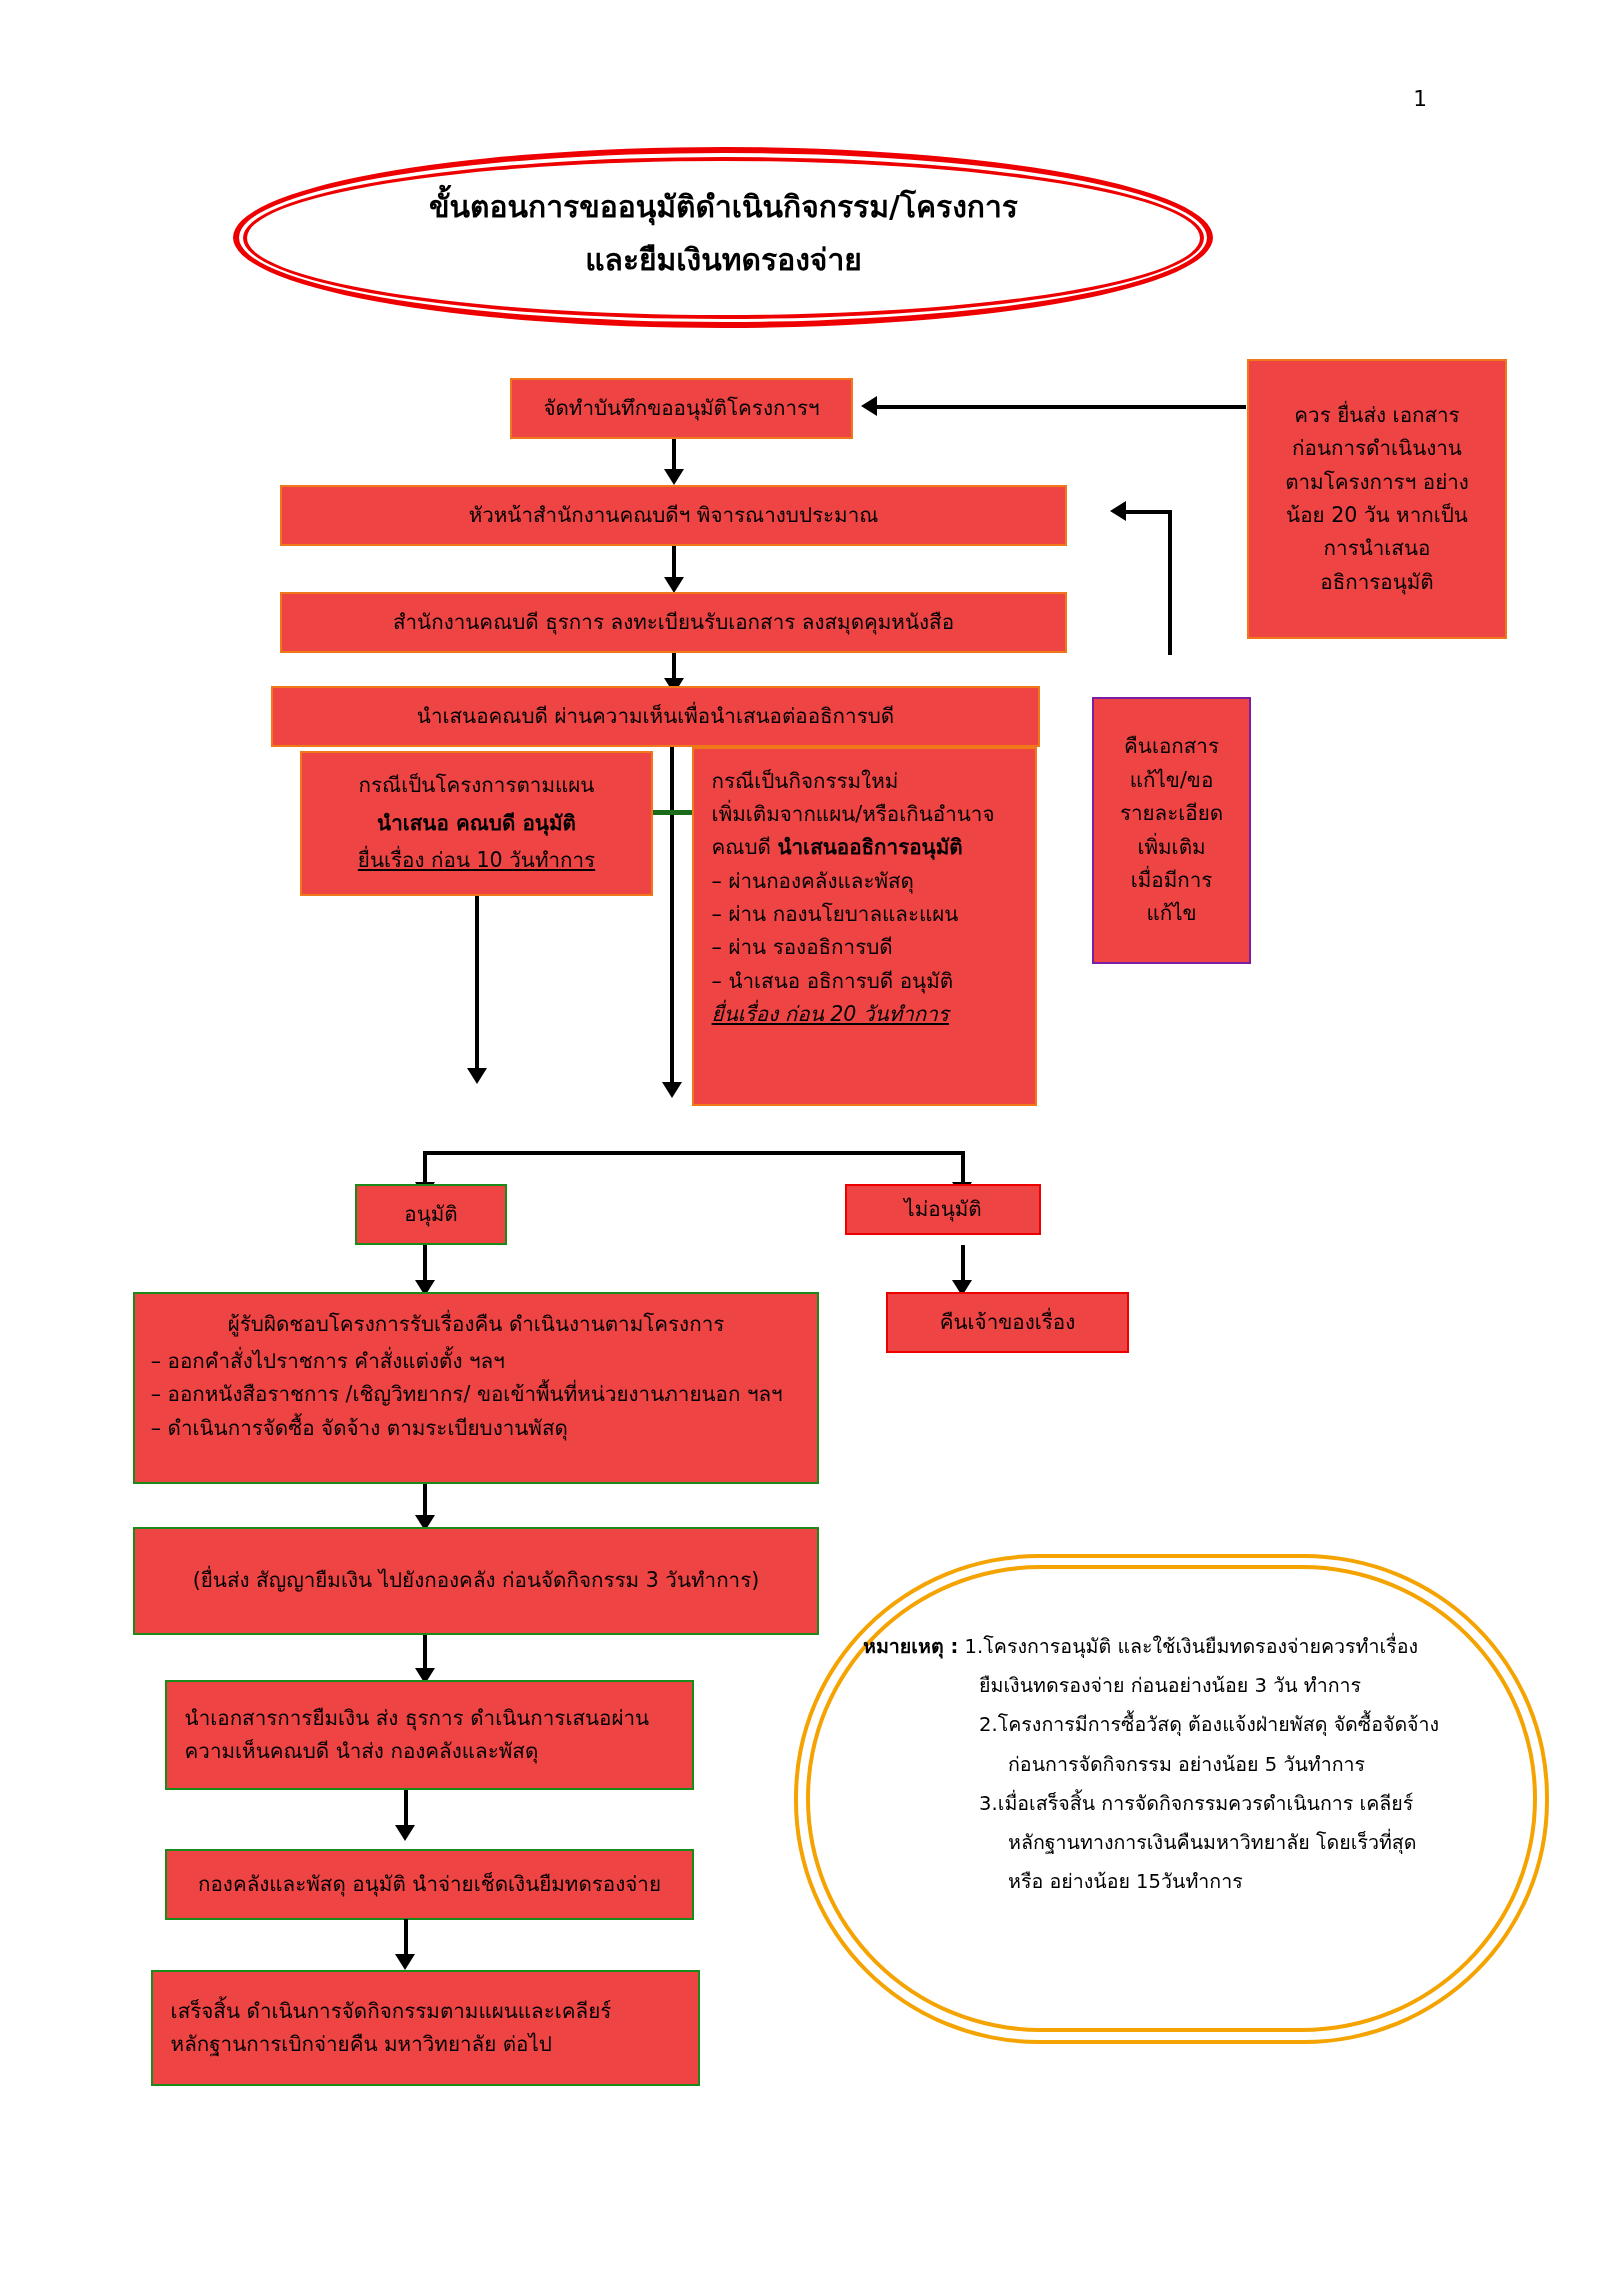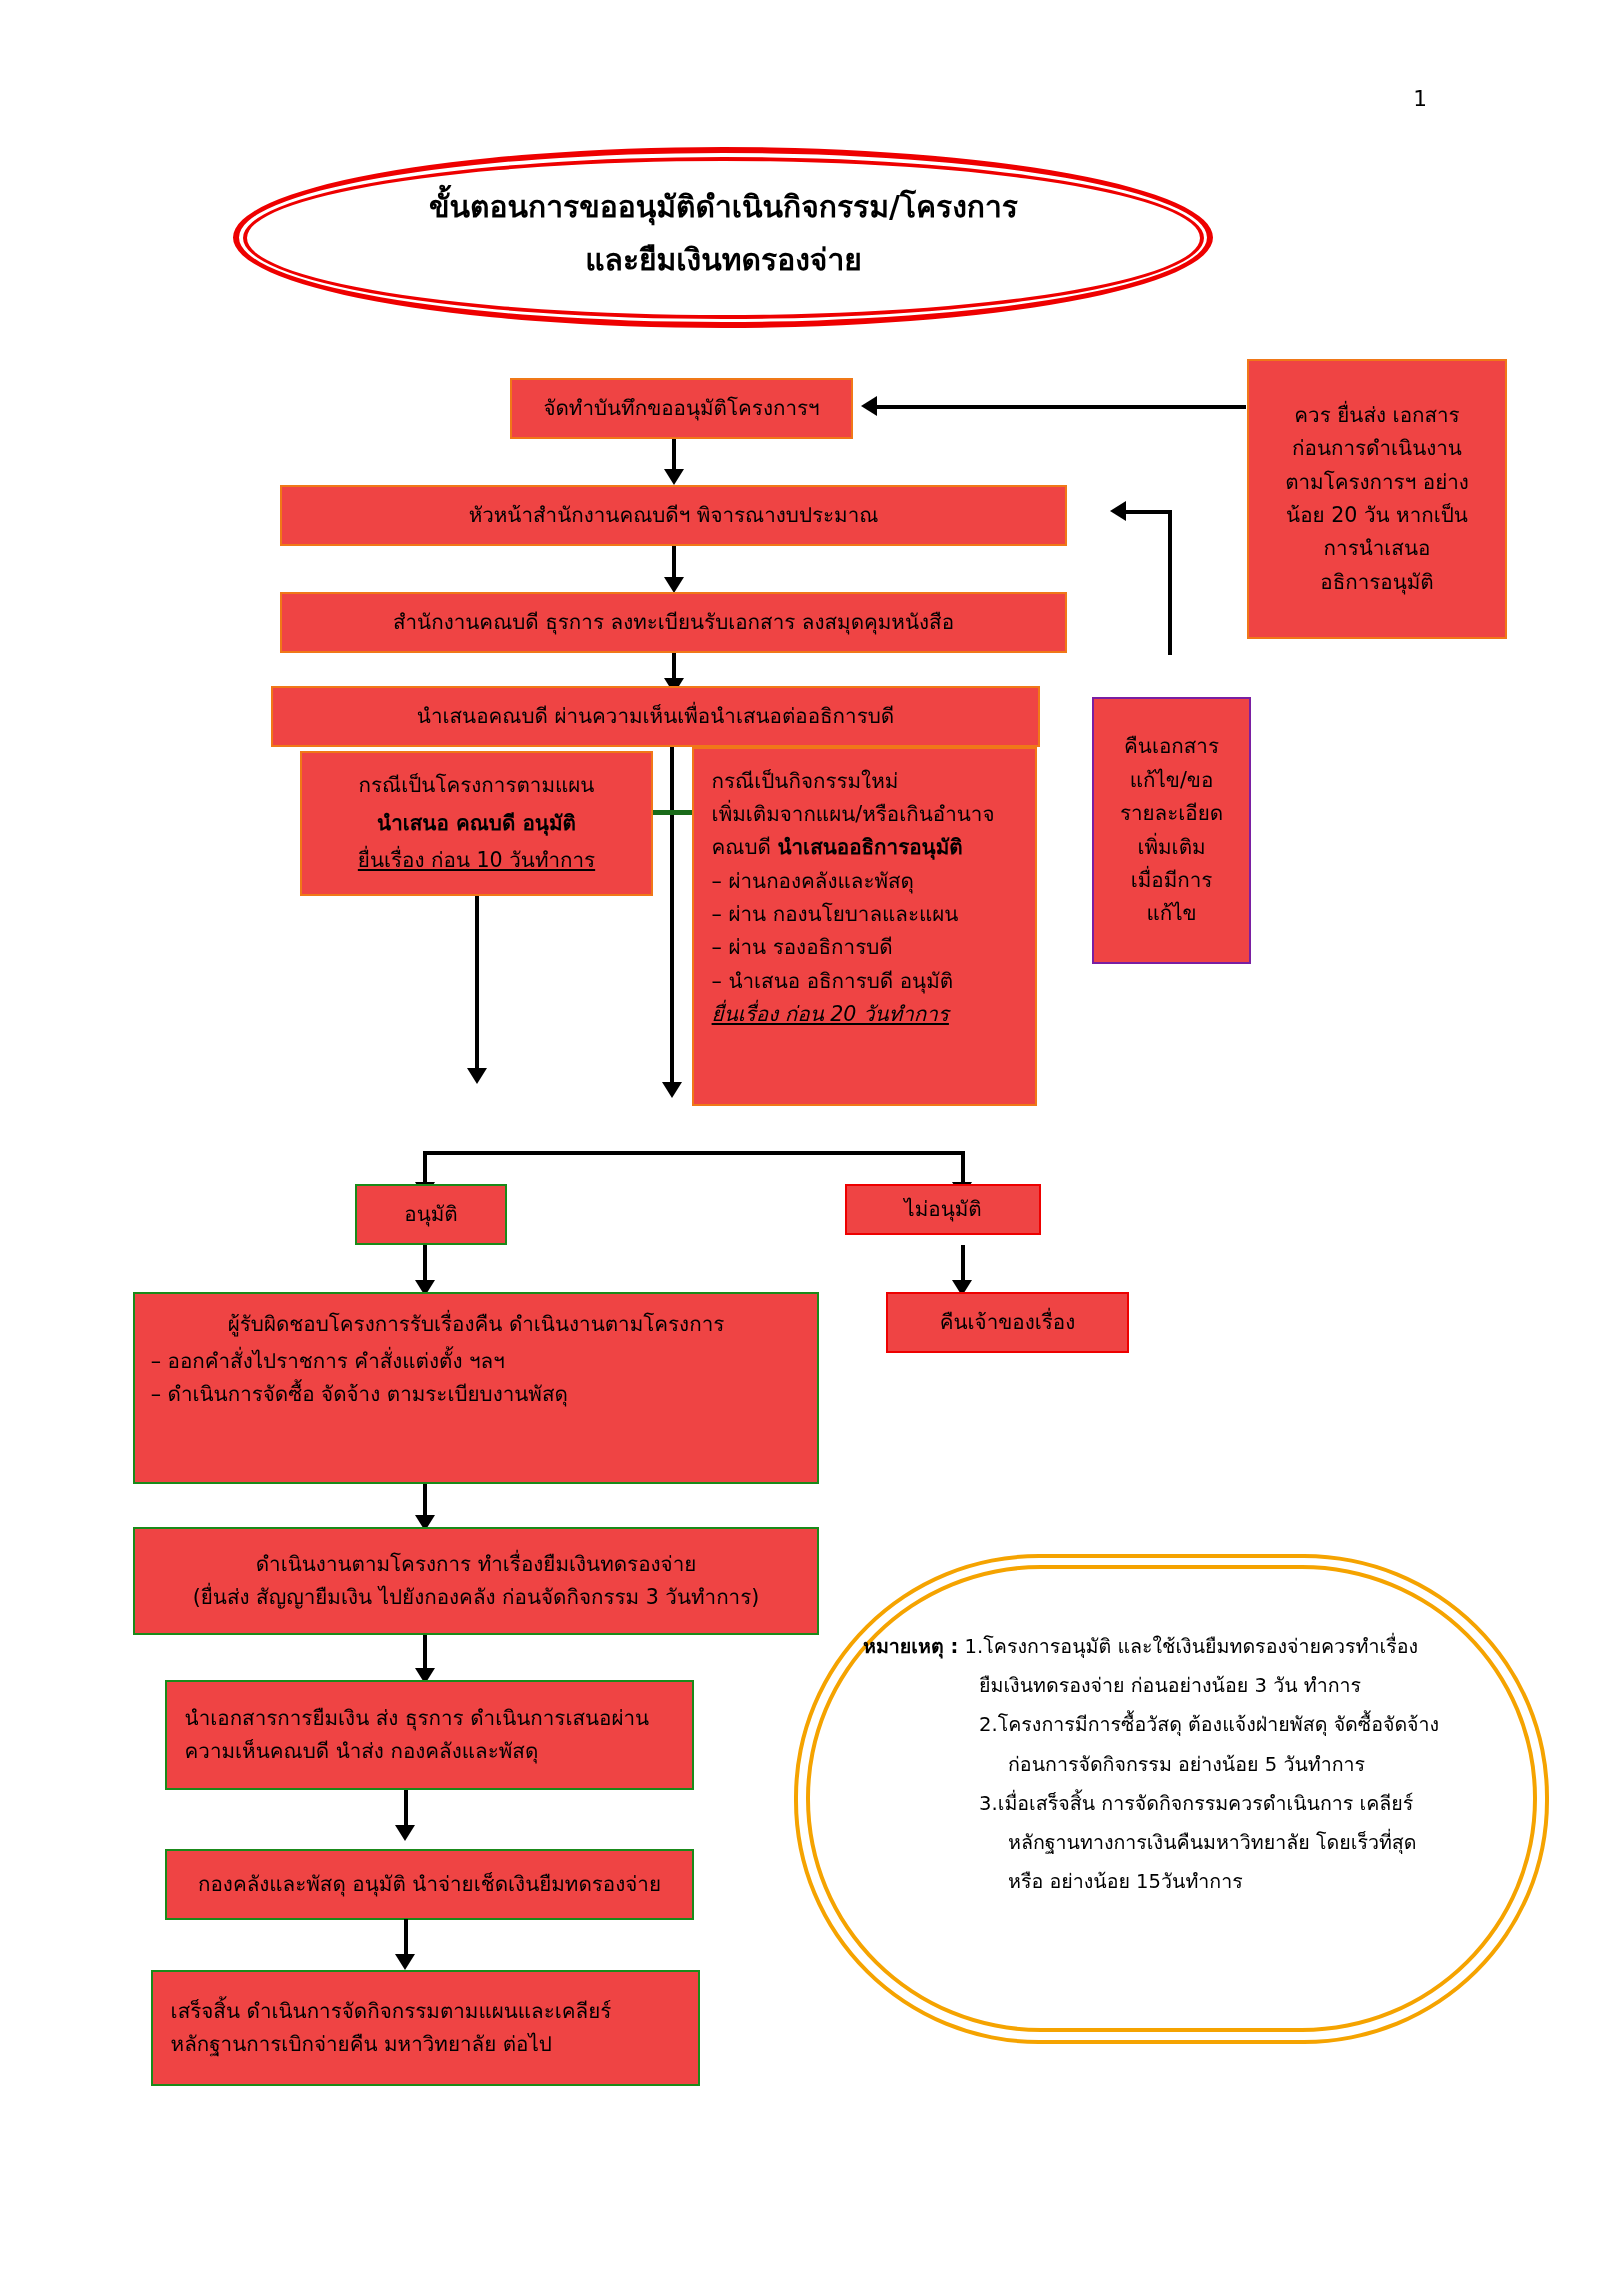--- a/index.html
+++ b/index.html
@@ -205,28 +205,28 @@
   <div class="vline" style="left:961px; top:1245px; height:41px;"></div>
   <div class="arrow-d" style="left:952px; top:1280px;"></div>
 
   <div class="box b-red ctr pad" style="left:886px; top:1292px; width:243px; height:61px;">
     <div>คืนเจ้าของเรื่อง</div>
   </div>
 
   <div class="box b-green" style="left:133px; top:1292px; width:686px; height:192px; justify-content:flex-start; padding:13.7px 15.7px;">
     <div class="ctr" style="margin-bottom:3.9px;">ผู้รับผิดชอบโครงการรับเรื่องคืน ดำเนินงานตามโครงการ</div>
     <div>– ออกคำสั่งไปราชการ คำสั่งแต่งตั้ง ฯลฯ</div>
+    <div>– ออกหนังสือราชการ /เชิญวิทยากร/ ขอเข้าพื้นที่หน่วยงานภายนอก ฯลฯ</div>
     <div>– ดำเนินการจัดซื้อ จัดจ้าง ตามระเบียบงานพัสดุ</div>
   </div>
 
   <div class="vline" style="left:423px; top:1484px; height:39px;"></div>
   <div class="arrow-d" style="left:415px; top:1515px;"></div>
 
   <div class="box b-green ctr" style="left:133px; top:1527px; width:686px; height:108px;">
-    <div>ดำเนินงานตามโครงการ ทำเรื่องยืมเงินทดรองจ่าย</div>
     <div>(ยื่นส่ง สัญญายืมเงิน ไปยังกองคลัง ก่อนจัดกิจกรรม 3 วันทำการ)</div>
   </div>
 
   <div class="vline" style="left:423px; top:1635px; height:41px;"></div>
   <div class="arrow-d" style="left:415px; top:1668px;"></div>
 
   <div class="box b-green lft" style="left:165px; top:1680px; width:529px; height:110px;">
     <div>นำเอกสารการยืมเงิน ส่ง ธุรการ ดำเนินการเสนอผ่าน</div>
     <div>ความเห็นคณบดี  นำส่ง  กองคลังและพัสดุ</div>
   </div>

